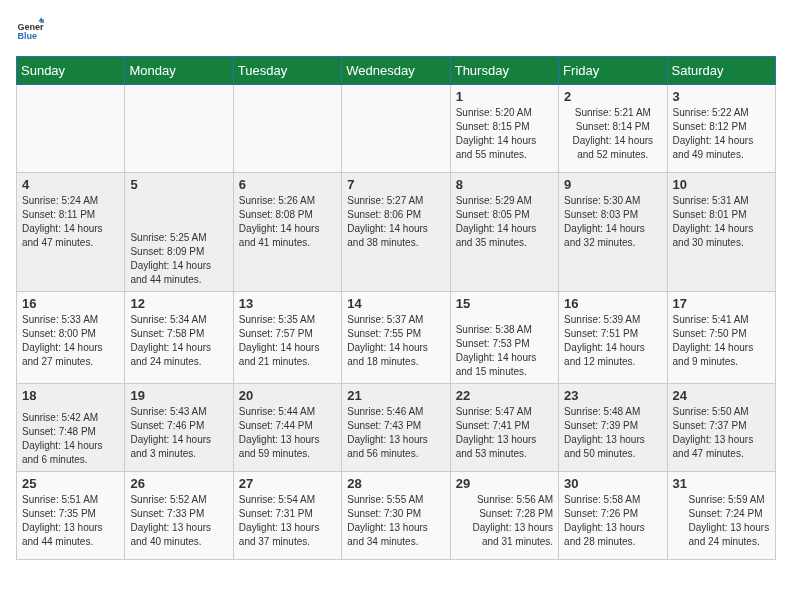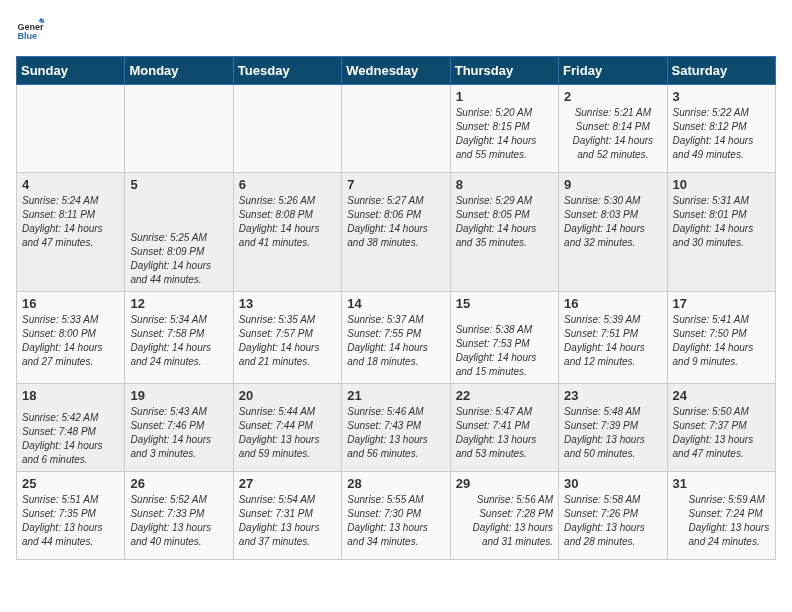--- a/index.html
+++ b/index.html
@@ -36,24 +36,24 @@
     .location {
       font-size: 15px;
       color: #333;
     }
     table {
       width: 100%;
       border-collapse: collapse;
       table-layout: fixed;
     }
     thead tr th {
-      background-color: #0c4a6e;
+      background-color: #15803d;
       color: #fff;
       font-size: 13px;
-      font-weight: bold;
+      font-weight: normal;
       padding: 6px 4px;
       text-align: left;
       border: 1px solid #2e6db4;
     }
     tbody tr td {
       border: 1px solid #ccc;
       vertical-align: top;
       padding: 4px 5px;
       font-size: 10.5px;
       color: #333;
@@ -68,21 +68,20 @@
     }
     .day-num {
       font-size: 13px;
       font-weight: bold;
       display: block;
       margin-bottom: 2px;
     }
     .day-info {
       line-height: 1.4;
       font-size: 10px;
-      font-style: italic;
     }
   </style>
 </head>
 <body>
 
 <div class="header">
   <div class="logo">
     <svg class="logo-icon" viewBox="0 0 40 40">
       <text x="2" y="20" font-size="13" font-weight="bold" fill="#333">General</text>
       <text x="2" y="33" font-size="13" font-weight="bold" fill="#2e6db4">Blue</text>

